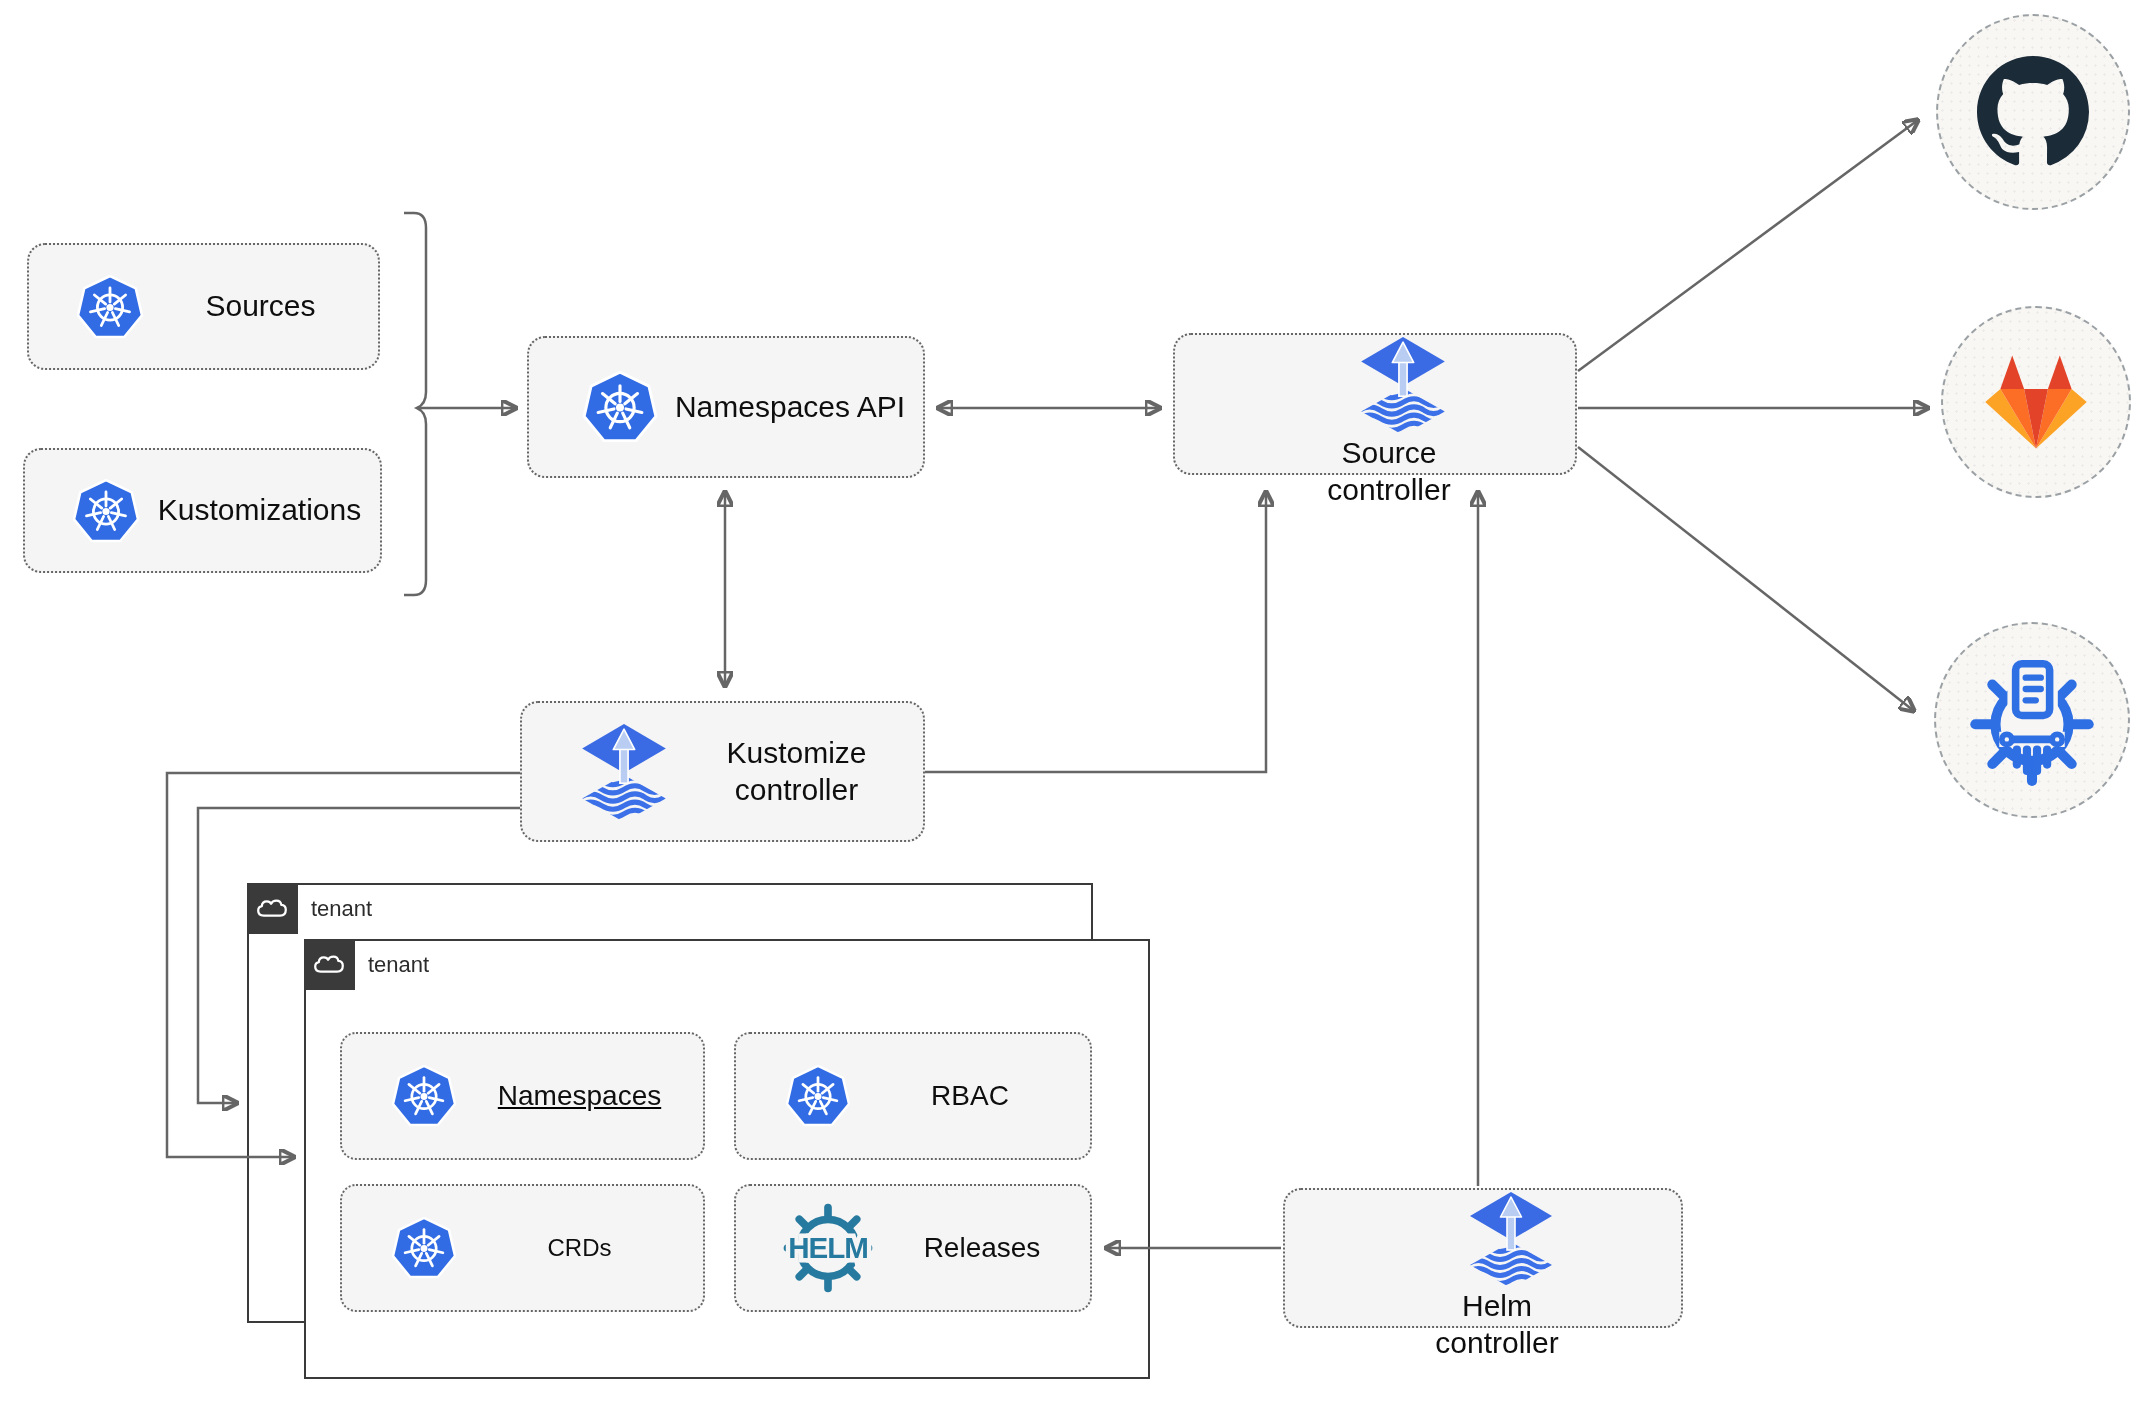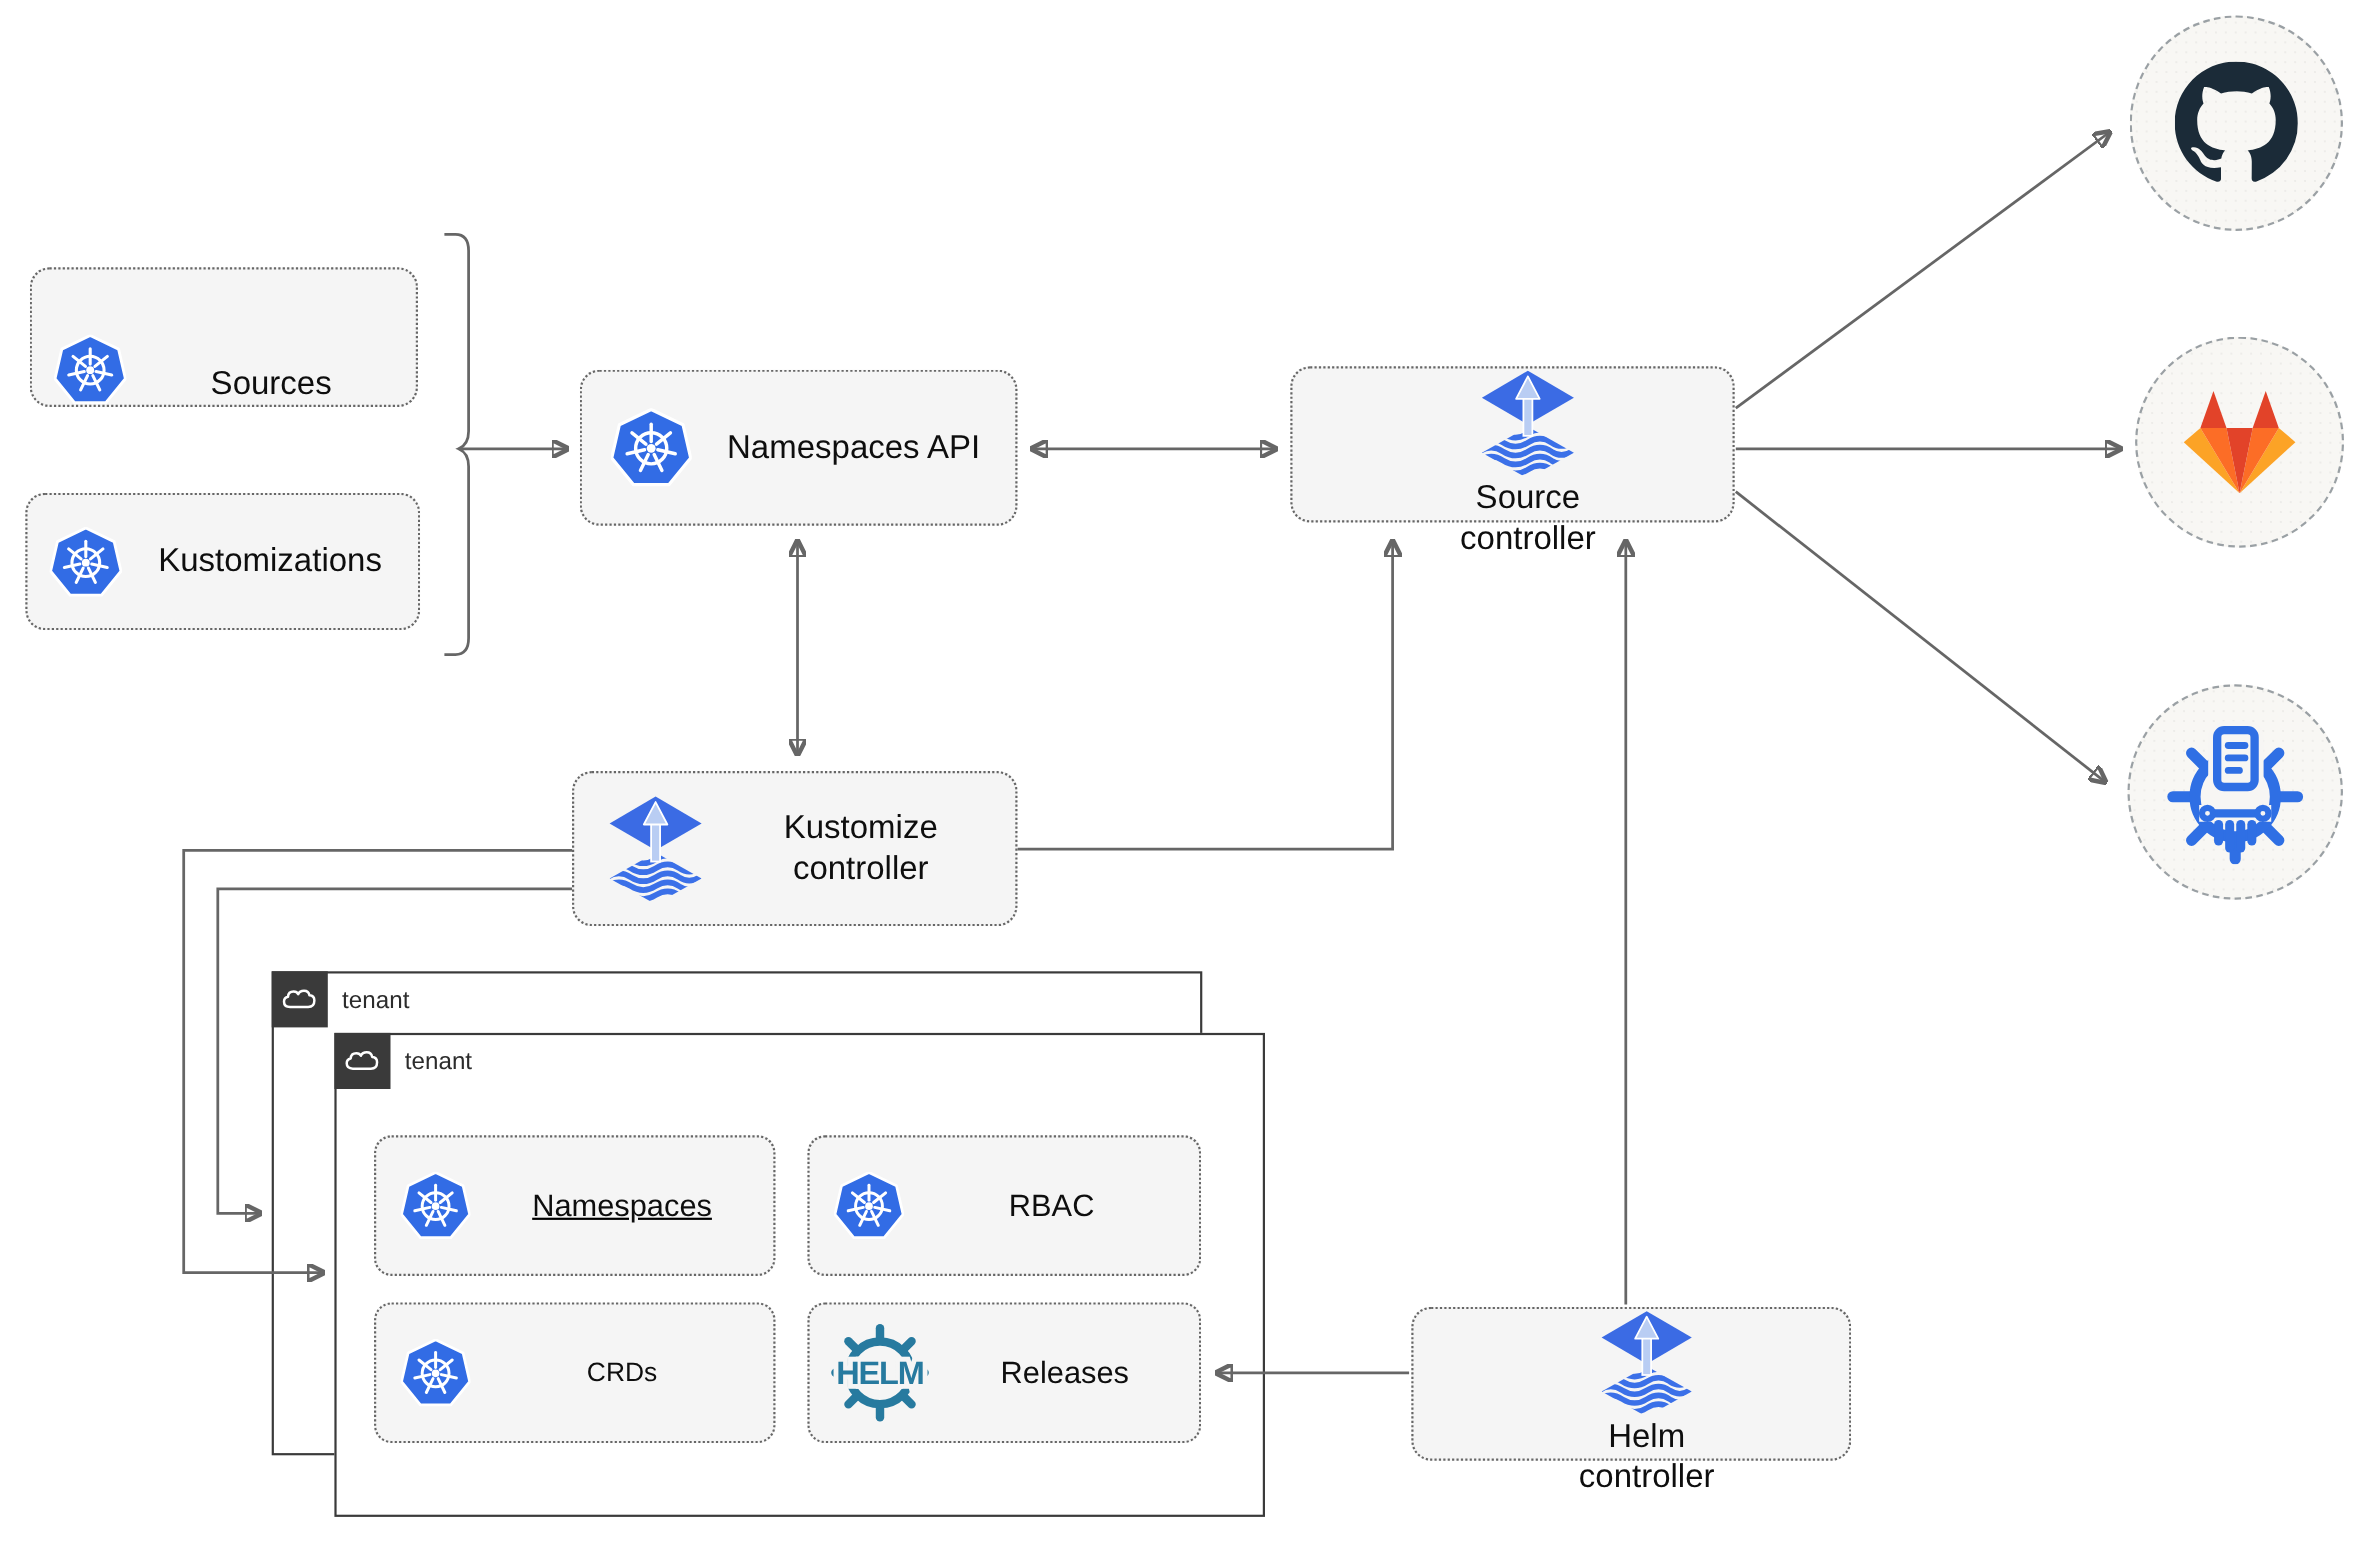--- a/index.html
+++ b/index.html
@@ -2,21 +2,21 @@
 <html><head>
 <meta charset="utf-8">
 <style>
   html,body{margin:0;padding:0;background:#ffffff;}
   .canvas{position:relative;width:2144px;height:1407px;background:#ffffff;overflow:hidden;
           font-family:"Liberation Sans","DejaVu Sans",sans-serif;}
 
   
   .node{position:absolute;box-sizing:border-box;background:#f5f5f5;border:2px dotted #666666;
         border-radius:18px;display:flex;align-items:center;z-index:3;}
-  .node-icon{flex:0 0 auto;display:flex;align-items:center;justify-content:center;}
+  .node-icon{flex:0 0 auto;display:flex;align-items:center;justify-content:center;margin-left:28px;}
   .node-label{flex:1;text-align:center;color:#0e0e0e;font-size:30px;line-height:1.22;}
   .node-label.wrap{max-width:178px;margin:0 auto;}
 
   
   .tenant{position:absolute;box-sizing:border-box;background:#ffffff;border:2.5px solid #3a3a3a;z-index:1;}
   .tenant-badge{position:absolute;left:-2.5px;top:-2.5px;width:51px;height:51px;background:#3a3a3a;
                 display:flex;align-items:center;justify-content:center;}
   .tenant-label{position:absolute;left:62px;top:11px;font-size:22px;color:#2c2c2c;}
 
   
@@ -152,21 +152,21 @@
     <path d="M925 772 H1266 V492" marker-end="url(#arr)"></path>
     <path d="M1478 1186 V492" marker-end="url(#arr)"></path>
     <path d="M1281 1248 H1106" marker-end="url(#arr)"></path>
     <path d="M520 773 H167 V1157 H294" marker-end="url(#arr)"></path>
     <path d="M520 808 H198 V1103 H237" marker-end="url(#arr)"></path>
     <path d="M1578 371 L1918 120" marker-end="url(#arr)"></path>
     <path d="M1578 408 H1928" marker-end="url(#arr)"></path>
     <path d="M1578 447 L1914 711" marker-end="url(#arr)"></path>
   </svg>
 
-  <div class="node" style="left:27px;top:243px;width:353px;height:127px;padding-left:20px;align-items:flex-end;">
+  <div class="node" style="left:27px;top:243px;width:353px;height:127px;padding-left:20px;">
     <span class="node-icon">
       <svg width="66" height="64" viewBox="0 0 66 64">
           <use href="#sym-k8s"></use>
         </svg>
       </span>
     <span class="node-label">Sources</span>
   </div>
 
   <div class="node" style="left:23px;top:448px;width:359px;height:125px;padding-left:20px;">
     <span class="node-icon">

